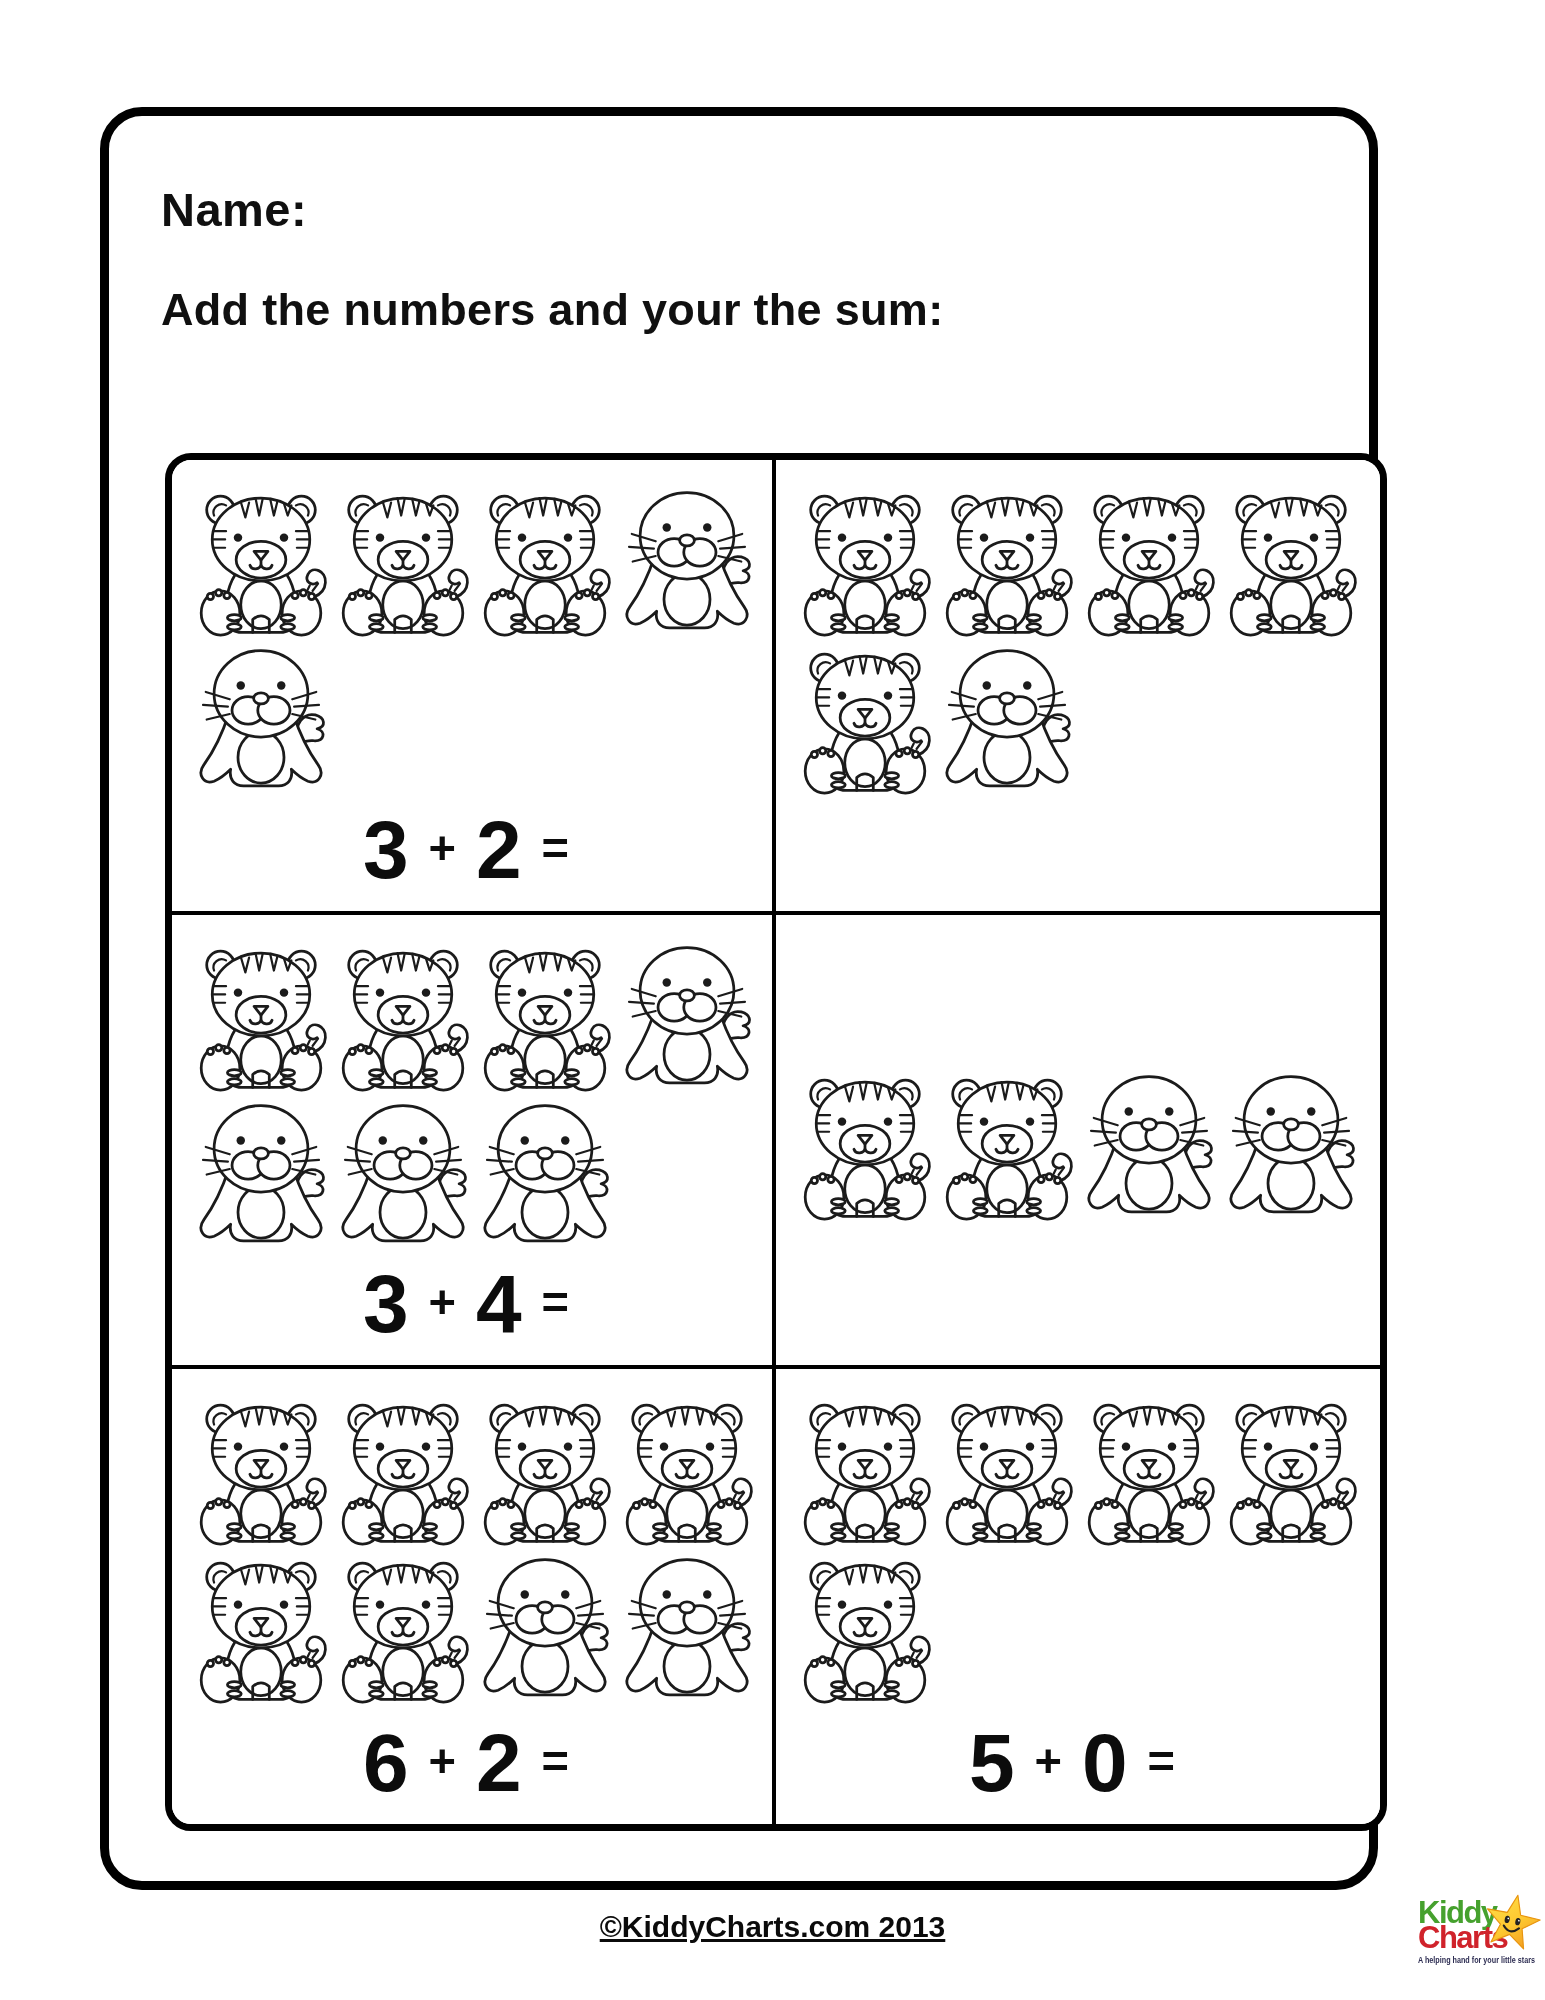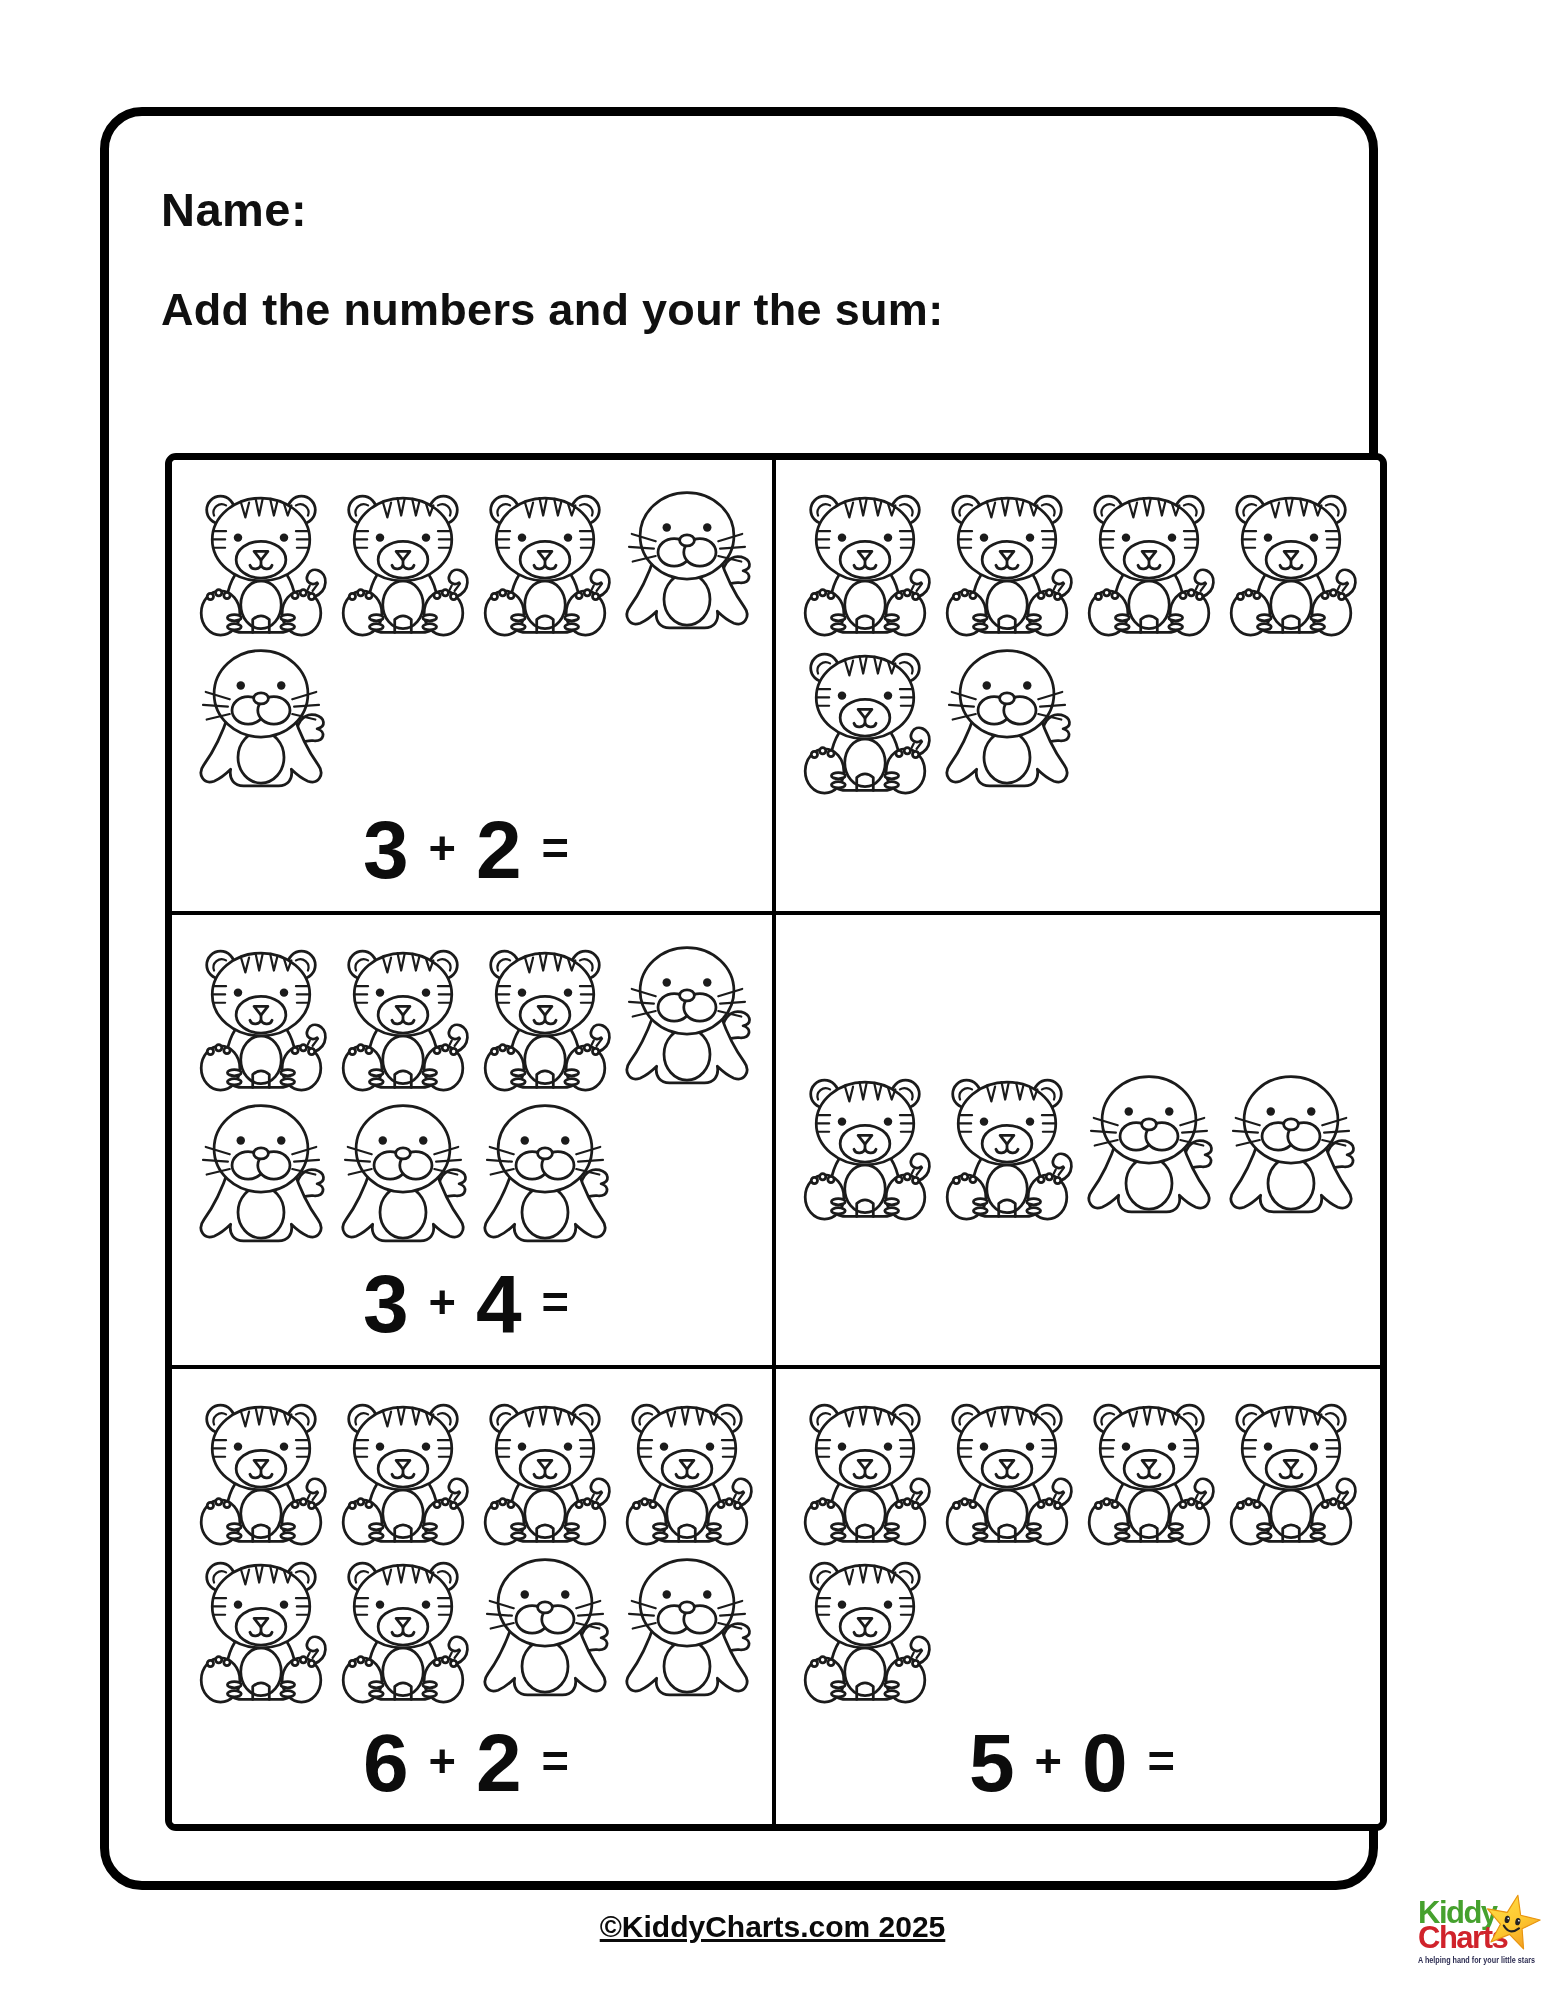--- a/index.html
+++ b/index.html
@@ -19,21 +19,21 @@
     font-size:47px;font-weight:600;letter-spacing:.5px;color:#101010;
   }
   .instruction{
     position:absolute;left:52px;top:168px;
     font-size:45px;font-weight:600;letter-spacing:.3px;color:#101010;
   }
 
   
   .grid{
     position:absolute;left:56px;top:337px;width:1222px;height:1378px;
-    border:7px solid #000;border-radius:11px;box-sizing:border-box;
+    border:7px solid #000;border-radius:26px;box-sizing:border-box;
     display:grid;grid-template-columns:1fr 1fr;grid-template-rows:1fr 1fr 1fr;
     overflow:hidden;background:#fff;
   }
   .cell{
     box-sizing:border-box;display:flex;flex-direction:column;
     padding:26px 12px 14px 20px;background:#fff;
   }
   .cell:nth-child(odd){border-right:4px solid #000;}
   .cell:nth-child(-n+4){border-bottom:4px solid #000;}
 
@@ -281,21 +281,21 @@
               <svg viewBox="0 0 150 165" class="animal">
                 <use href="#sym-tiger"></use>
               </svg>
             </div>
           </div>
     <div class="equation"><span class="num">5</span><span class="op">+</span><span class="num">0</span><span class="op eq">=</span></div>
   </div>
 </div>
   </div>
 
-  <div class="footer-credit">©KiddyCharts.com 2025</div>
+  <div class="footer-credit">©KiddyCharts.com 2013</div>
 
   <div class="logo">
     <span class="logo-word kiddy" style="color: rgb(70, 161, 46);">Kiddy</span>
     <span class="logo-word charts" style="color: rgb(208, 35, 43);">Charts</span>
     <svg class="logo-star" viewBox="0 0 72 72" aria-hidden="true">
       <defs>
         <linearGradient id="starg" x1="0" y1="0" x2="1" y2="1">
           <stop offset="0" stop-color="#ffe14d"></stop>
           <stop offset="0.55" stop-color="#fdc830"></stop>
           <stop offset="1" stop-color="#f0931f"></stop>

